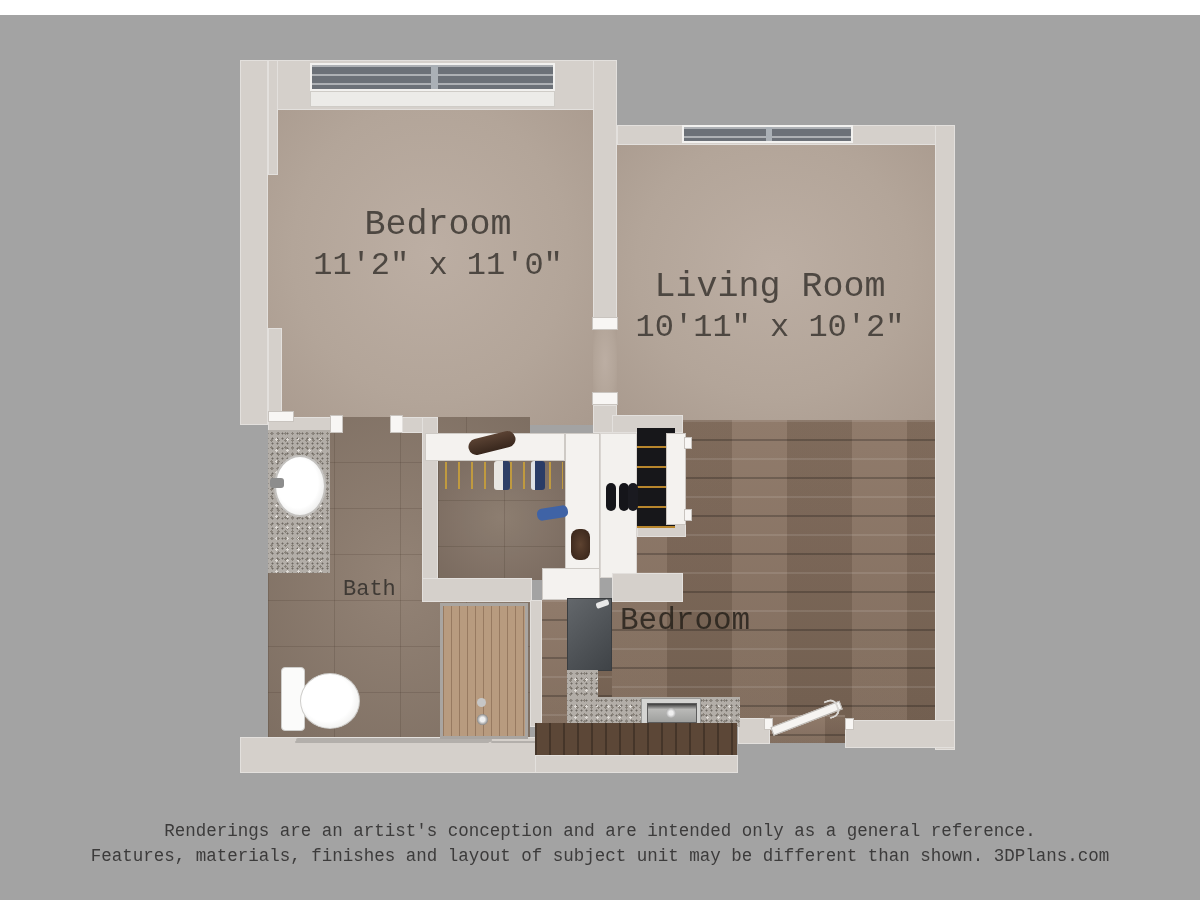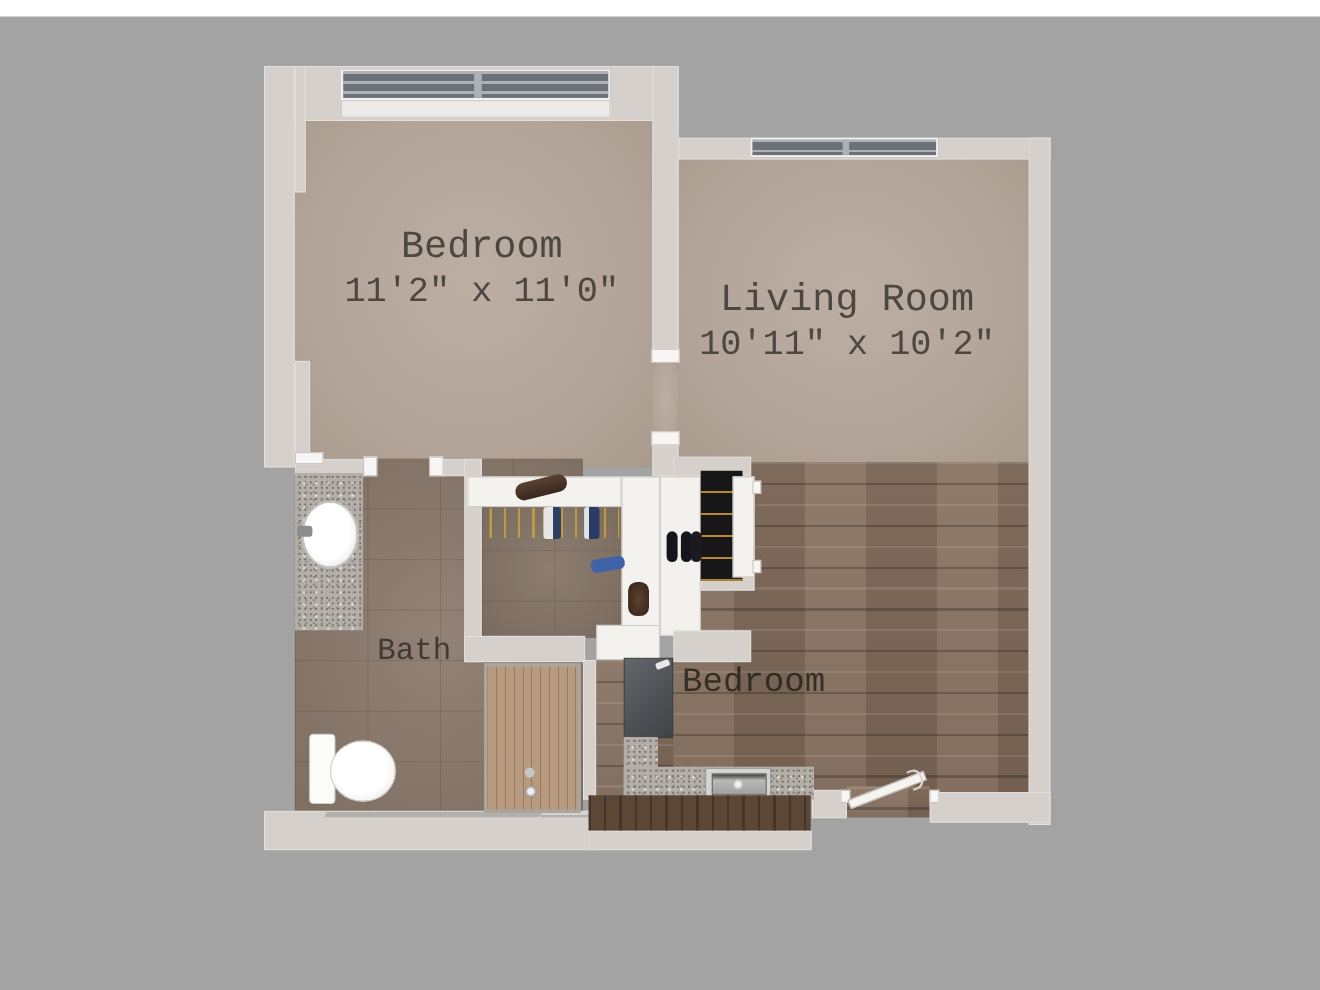--- a/index.html
+++ b/index.html
@@ -148,21 +148,25 @@
 
   <div class="abs" style="left:772px;top:712px;width:74px;height:9px;background:#f6f4f1;border:1px solid #b9b5b0;box-sizing:border-box;
               transform:rotate(-21deg);transform-origin:left center;">
     <div class="abs" style="left:58px;top:-6px;width:12px;height:19px;border:2px solid #d9d6d2;border-left:none;border-radius:0 8px 8px 0;box-sizing:border-box;"></div>
   </div>
 
   <div class="abs label" style="left:288px;top:190px;width:300px;">
     <div style="font-size:35px;">Bedroom</div>
     <div style="font-size:32px;margin-top:2px;">11'2" x 11'0"</div>
   </div>
-  <div class="abs label" style="left:620px;top:238px;width:300px;">
+  <div class="abs label" style="left:620px;top:252px;width:300px;">
     <div style="font-size:35px;">Living Room</div>
     <div style="font-size:32px;margin-top:2px;">10'11" x 10'2"</div>
   </div>
-  <div class="abs" style="left:343px;top:562px;font-size:28px;color:#3f3a35;">Bath</div>
+  <div class="abs" style="left:343px;top:562px;font-size:22px;color:#3f3a35;">Bath</div>
   <div class="abs" style="left:620px;top:588px;font-size:31px;color:rgba(35,30,25,0.82);">Bedroom</div>
 
+  <div class="abs" style="left:0;top:804px;width:1200px;text-align:center;color:#3c3b3b;font-size:17.5px;line-height:25px;">
+    <div>Renderings are an artist's conception and are intended only as a general reference.</div>
+    <div>Features, materials, finishes and layout of subject unit may be different than shown. 3DPlans.com</div>
+  </div>
 
 </div>
 
 </body></html>

